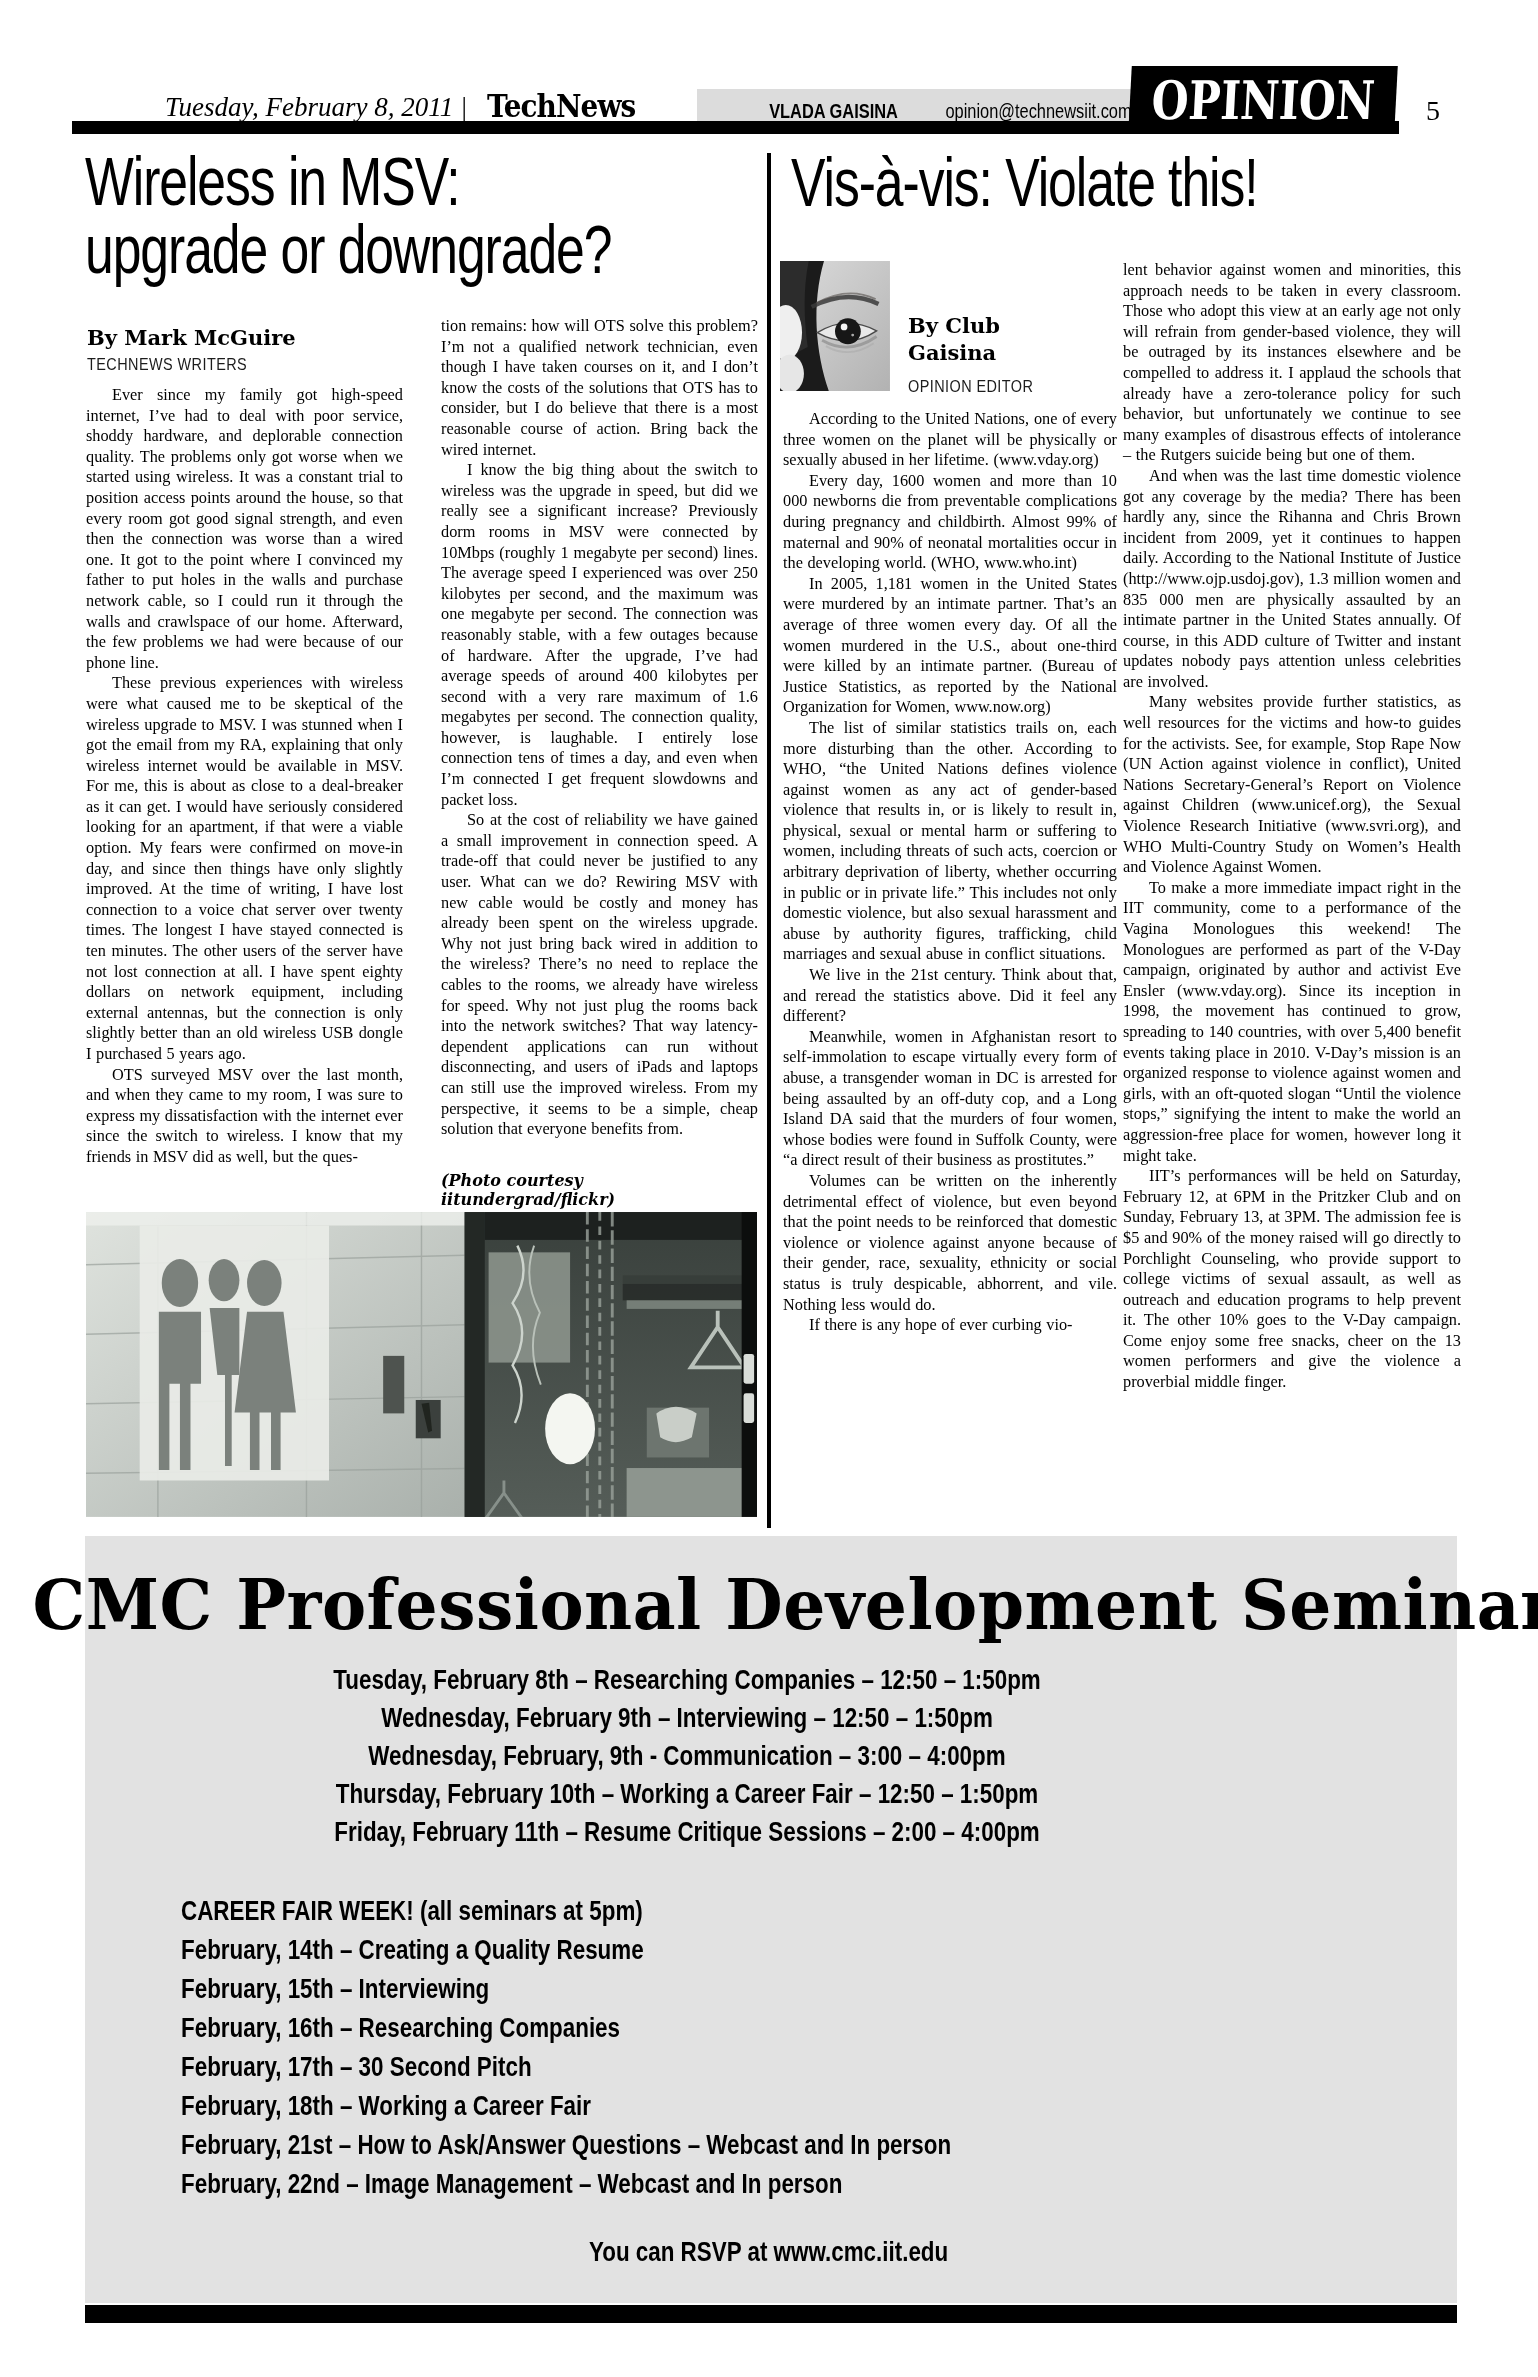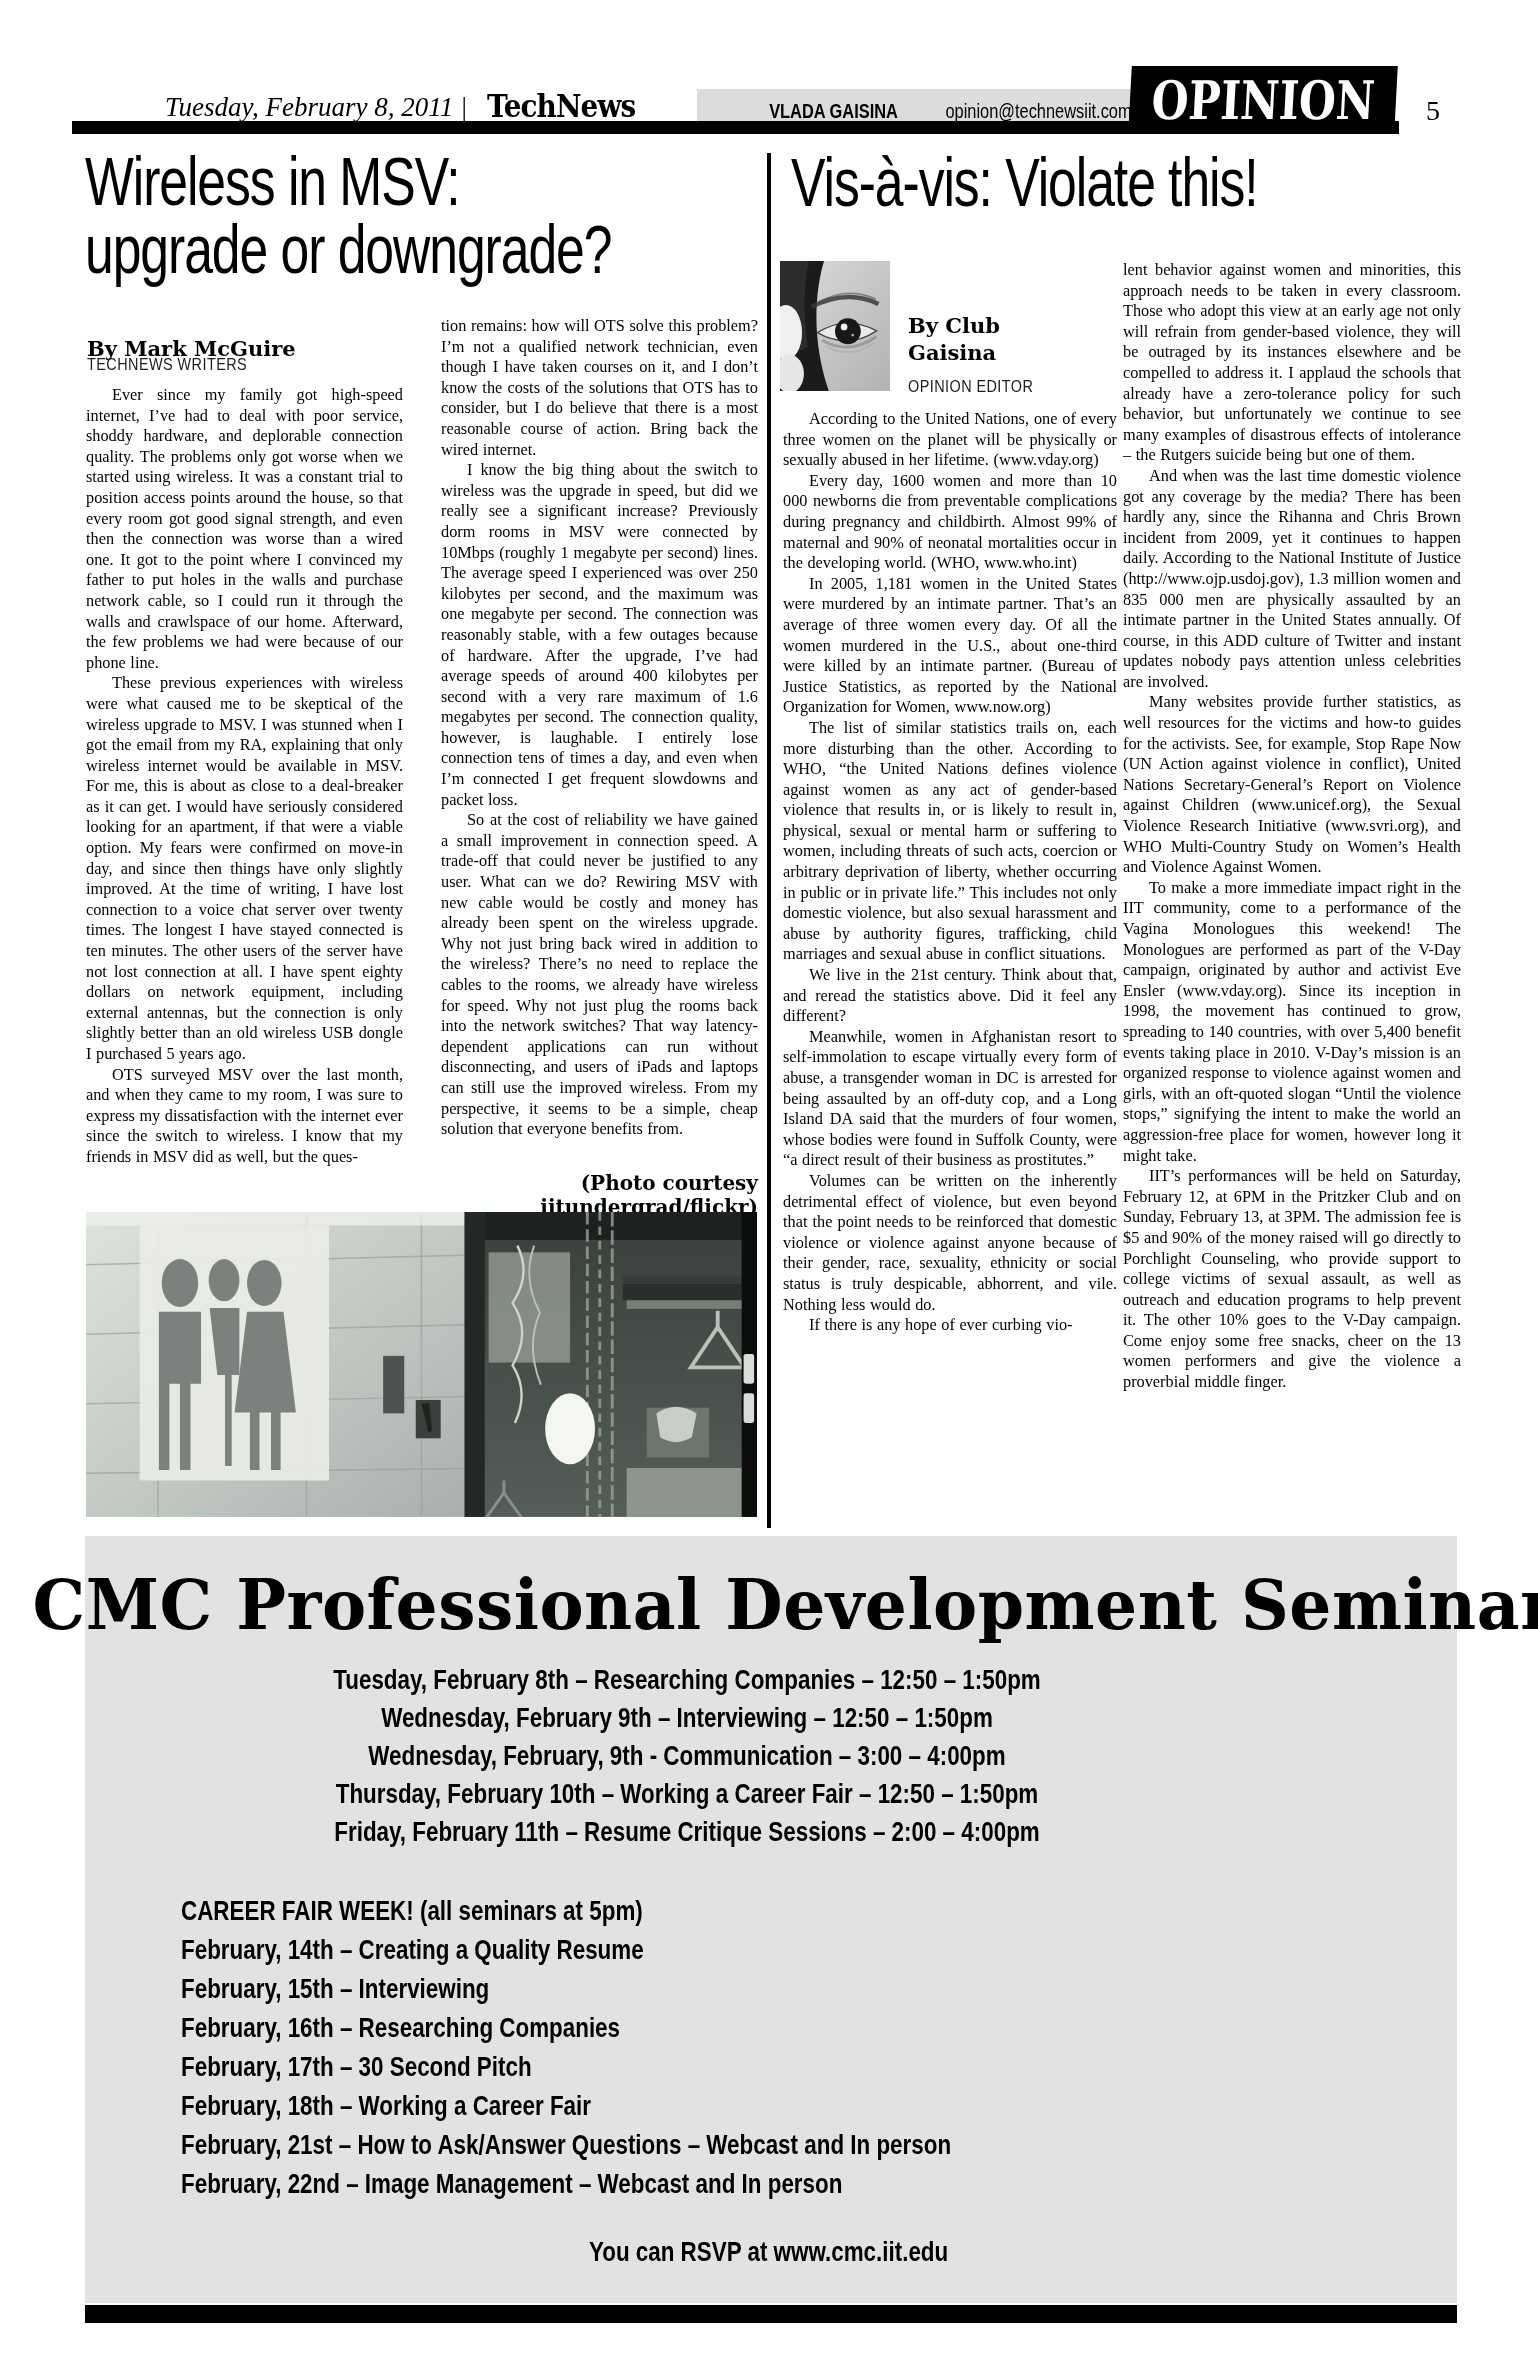--- a/index.html
+++ b/index.html
@@ -26,35 +26,35 @@
   
   .headline{font-family:"Liberation Sans",sans-serif;font-weight:400;font-size:68px;line-height:68px;
             letter-spacing:-1.4px;white-space:nowrap;transform:scaleX(.76);transform-origin:0 0;}
   .hl-left{left:85px;top:147px;}
   .hl-right{left:791px;top:148px;}
 
   
   .by-name{font-family:"DejaVu Serif",serif;font-weight:700;font-size:21px;line-height:27px;white-space:nowrap;}
   .by-role{font-family:"Liberation Sans",sans-serif;font-size:17px;letter-spacing:0.5px;color:#1c1c1c;
            transform:scaleX(.85);transform-origin:0 0;white-space:nowrap;}
-  .byl-1{left:87px;top:335px;}
+  .byl-1{left:87px;top:324px;}
   .byr-1{left:87px;top:355px;}
   .byl-2{left:908px;top:312px;}
   .byr-2{left:908px;top:377px;}
 
   
   .col{position:absolute;}
   .col p{margin:0;font-size:16.3px;line-height:20.6px;text-align:justify;text-indent:26px;word-spacing:0.5px;}
   .col.continues p:first-child{text-indent:0;}
   .col-a{left:86px;top:385px;width:317px;}
   .col-b{left:441px;top:316px;width:317px;}
   .col-c{left:783px;top:409px;width:334px;}
   .col-d{left:1123px;top:260px;width:338px;}
-  .caption{left:441px;top:1171px;width:317px;text-align:right;
-           font-family:"DejaVu Serif",serif;font-weight:700;font-size:20px;}
+  .caption{left:441px;top:1171px;width:317px;
+           font-family:"DejaVu Serif",serif;font-weight:700;font-size:16px;font-style:italic;}
 
   .divider-v{left:767px;top:153px;width:4.3px;height:1375px;background:#000;}
 
   .photo1{left:86px;top:1212px;width:671px;height:305px;}
   .photo2{left:780px;top:261px;width:110px;height:130px;}
 
   
   .adbox{left:85px;top:1536px;width:1372px;height:767px;background:#e2e2e2;}
   .ad-title{left:0;top:1564px;width:1538px;text-align:center;font-family:"DejaVu Serif",serif;
             font-weight:700;font-size:69px;letter-spacing:0.5px;}

